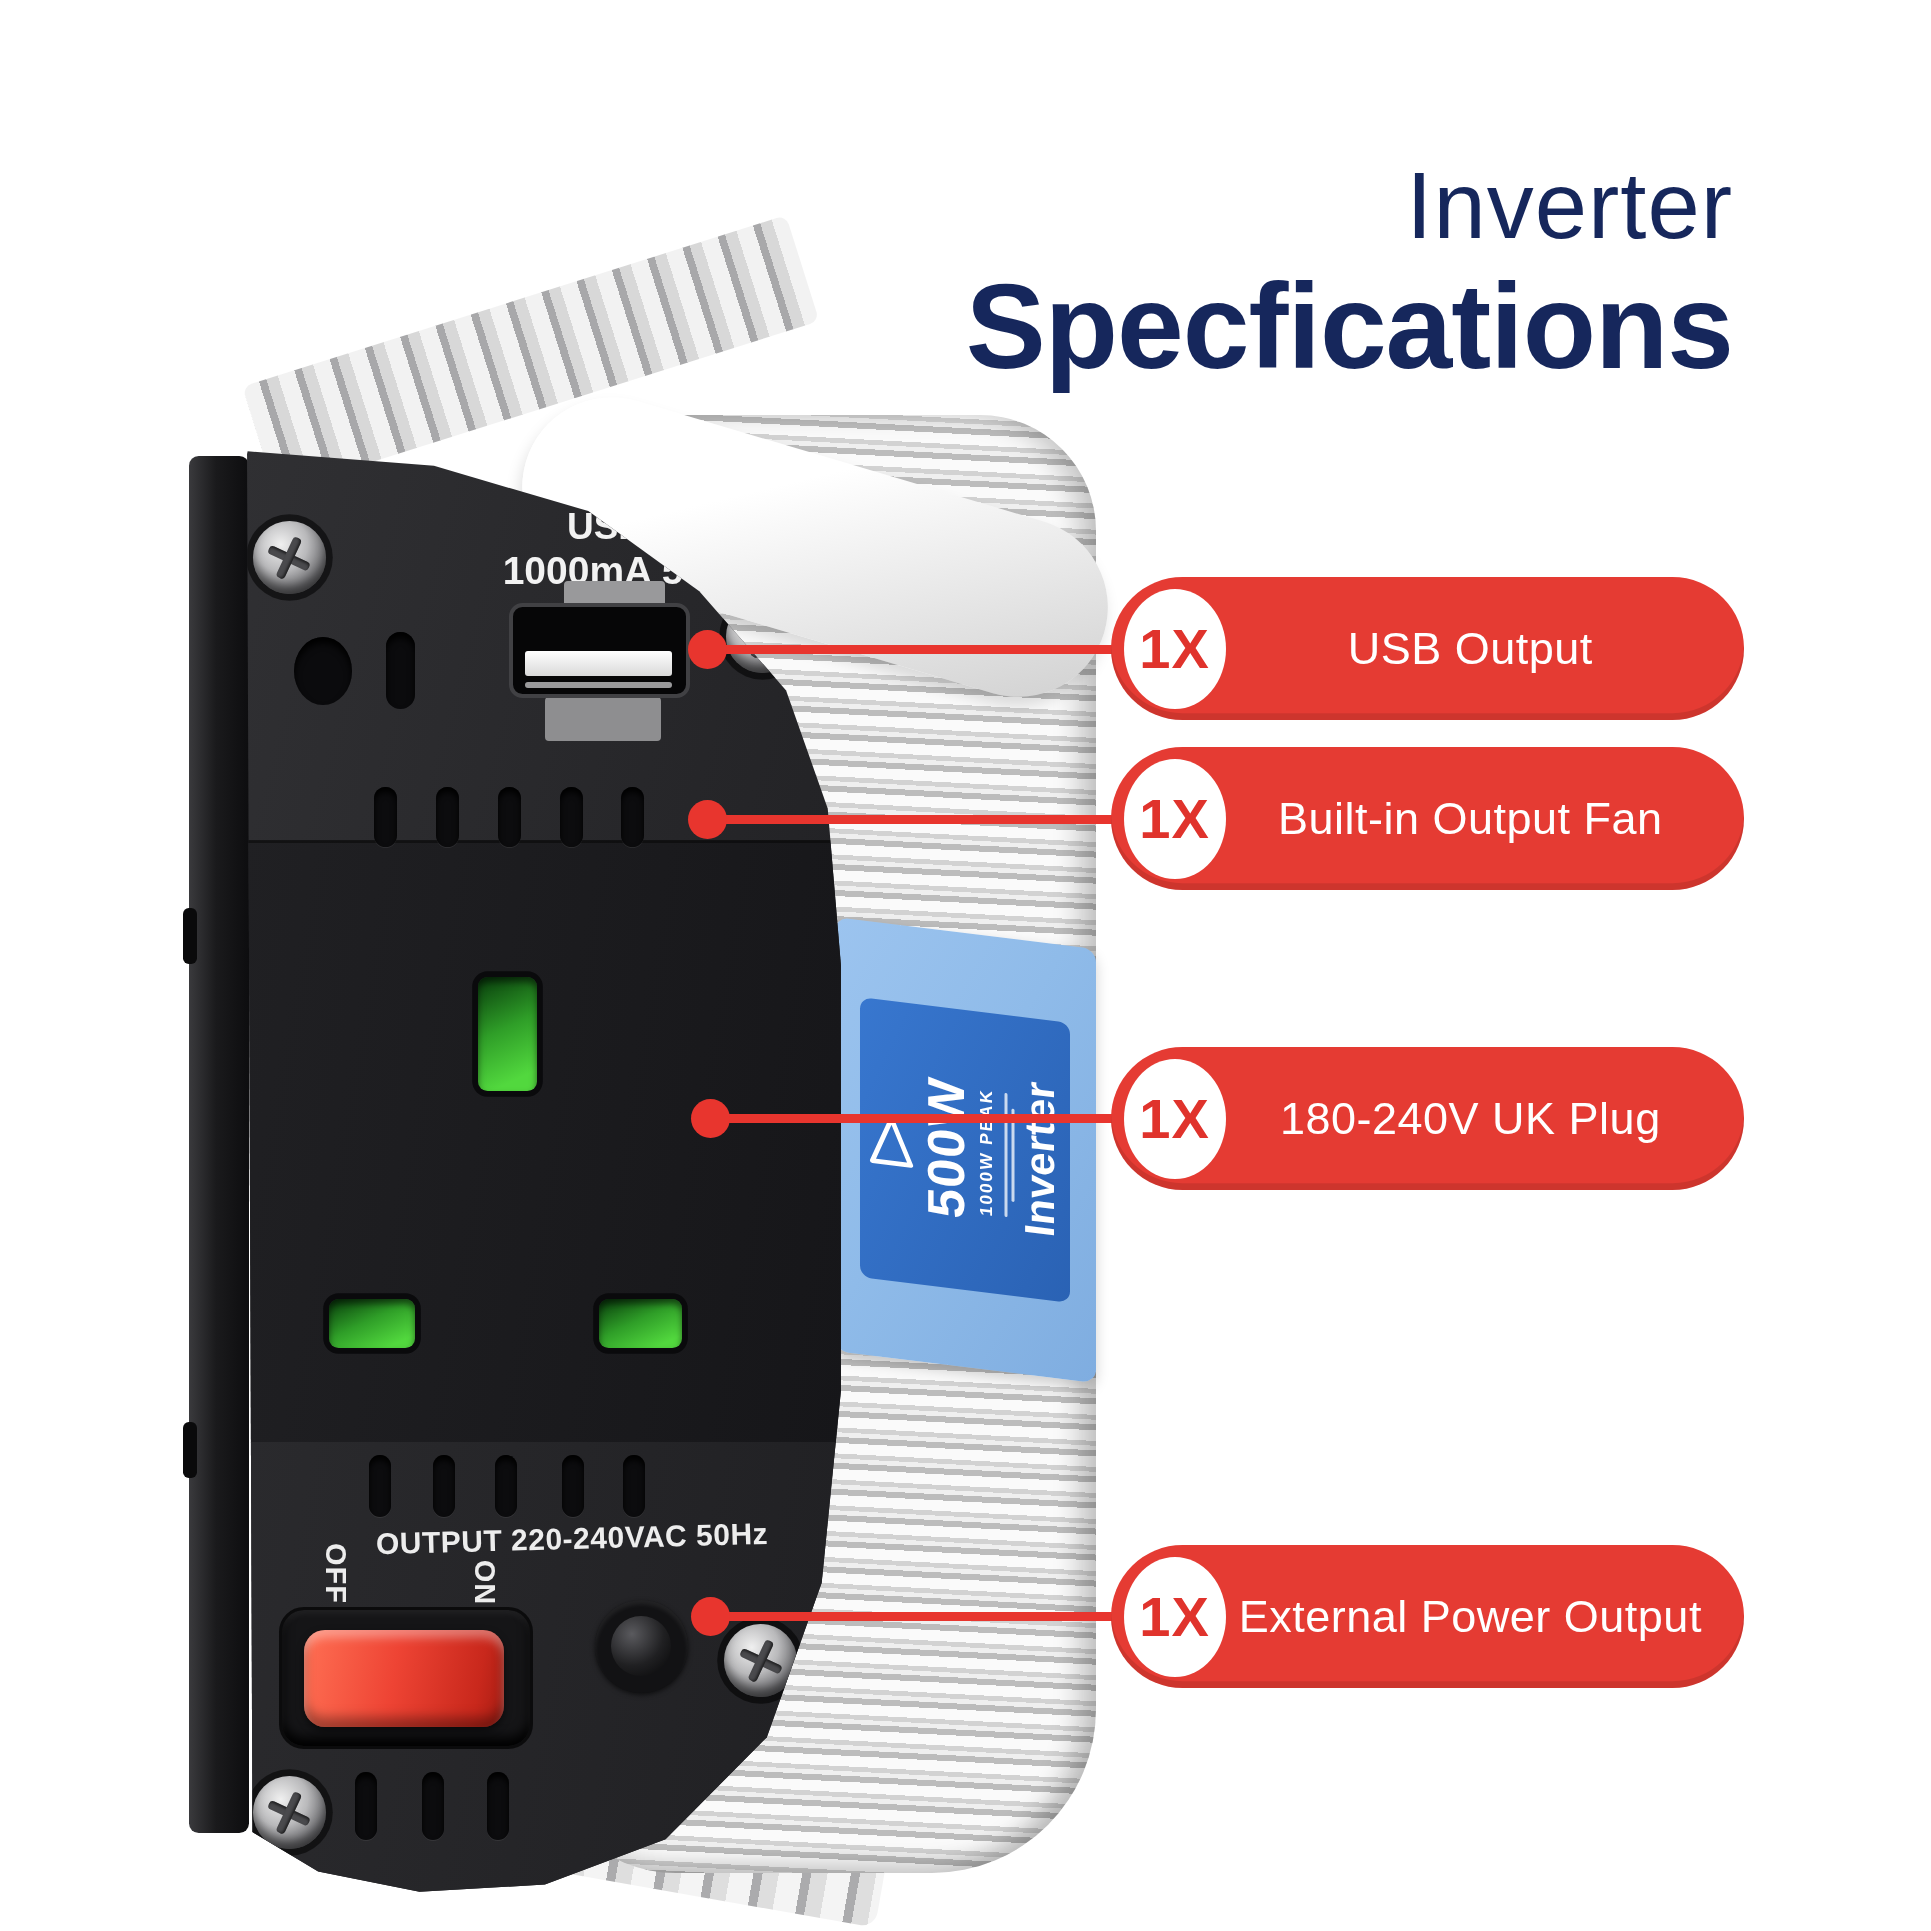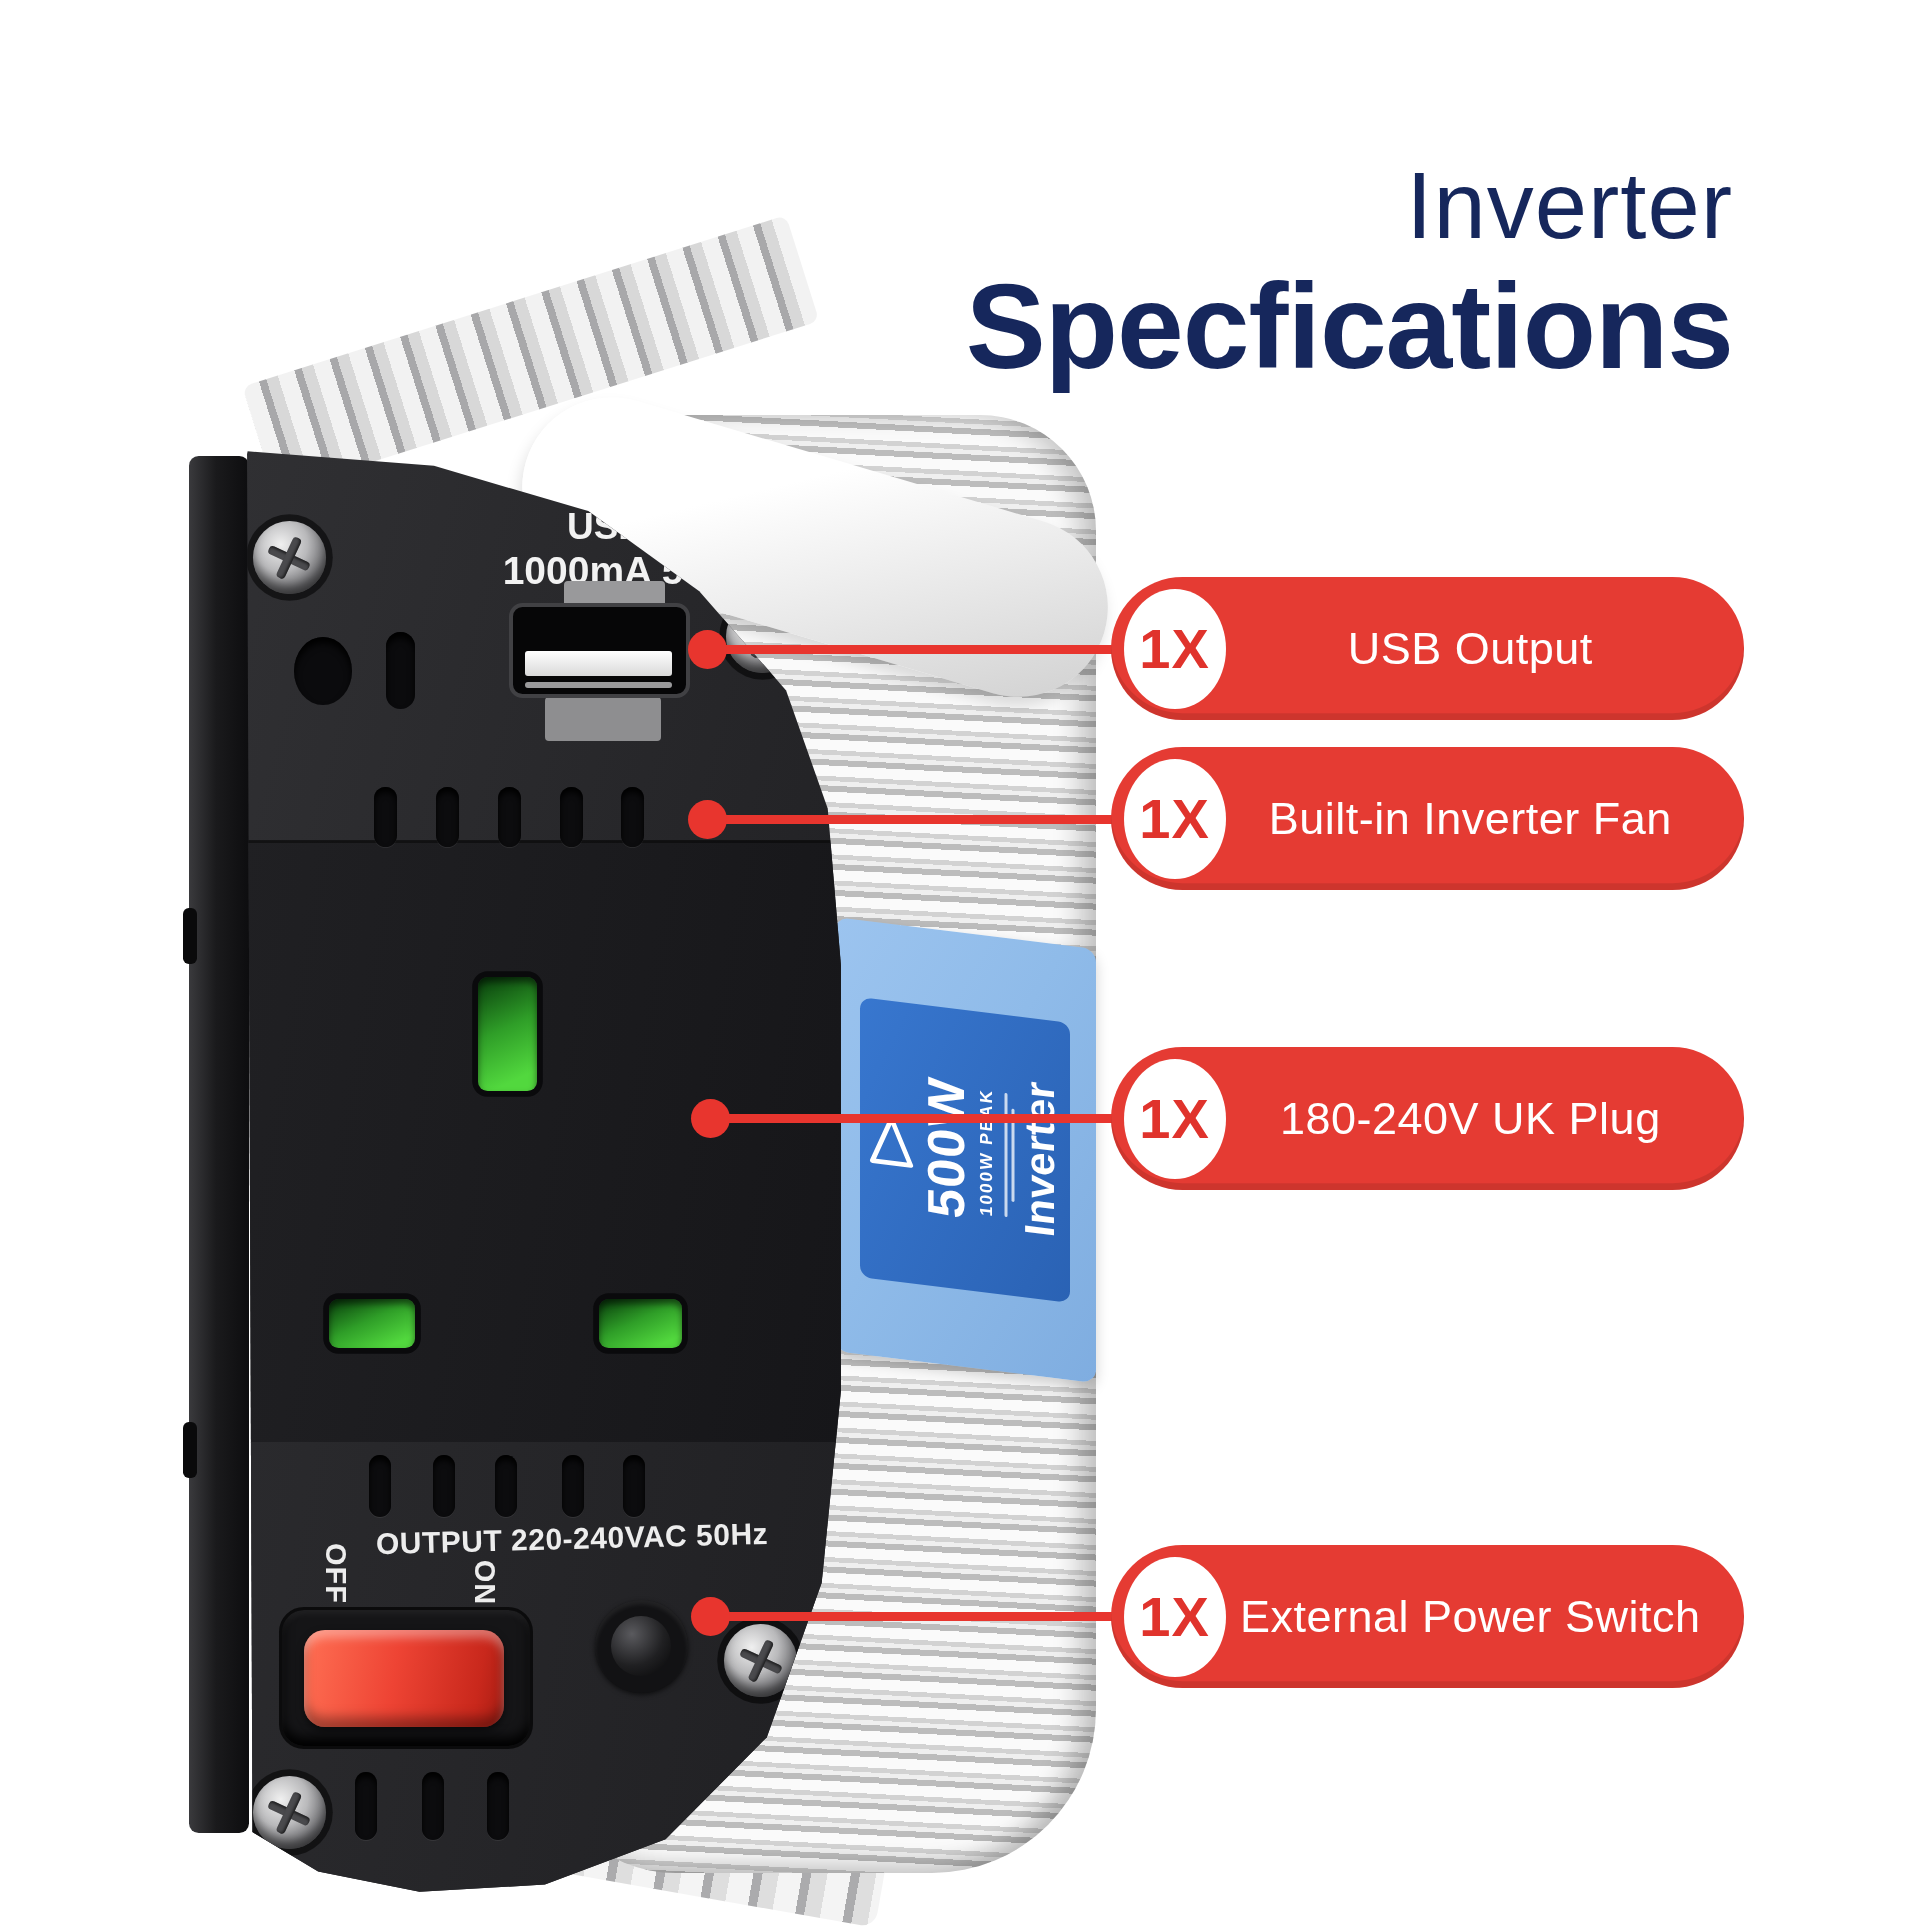--- a/index.html
+++ b/index.html
@@ -287,25 +287,25 @@
   <div class="connector c4">
       <span class="dot"></span>
     </div>
 
   <div class="pill p1">
     <div class="qty">1X</div>
     <div class="lbl">USB Output</div>
   </div>
   <div class="pill p2">
     <div class="qty">1X</div>
-    <div class="lbl">Built-in Inverter Fan</div>
+    <div class="lbl">Built-in Output Fan</div>
   </div>
   <div class="pill p3">
     <div class="qty">1X</div>
     <div class="lbl">180-240V UK Plug</div>
   </div>
   <div class="pill p4">
     <div class="qty">1X</div>
-    <div class="lbl">External Power Switch</div>
+    <div class="lbl">External Power Output</div>
   </div>
 
 </div>
 
 
 </body></html>

